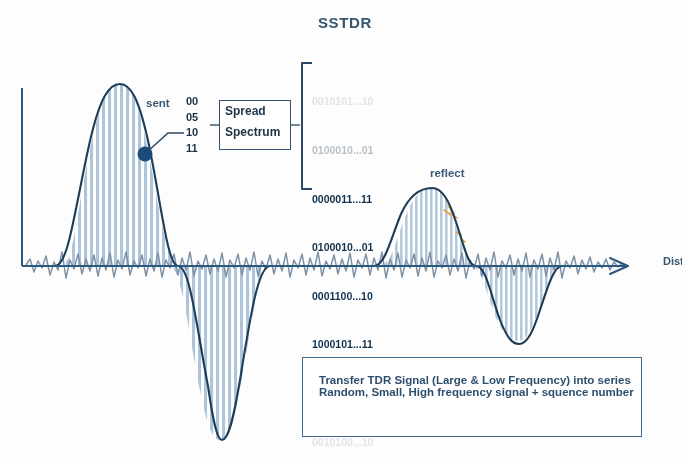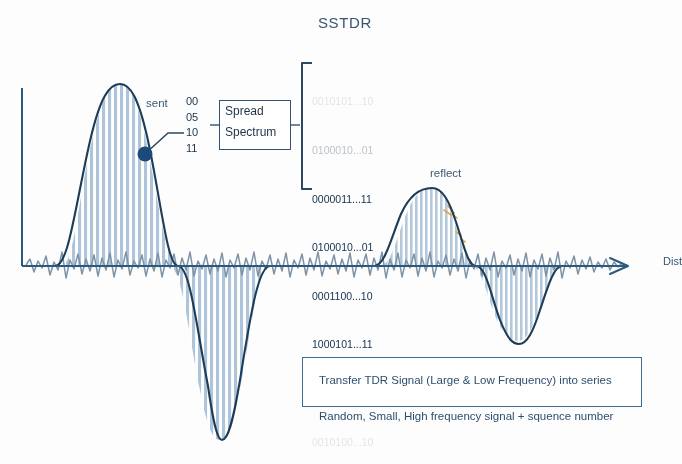--- a/index.html
+++ b/index.html
@@ -7,20 +7,21 @@
     padding: 0;
     background: #ffffff;
   }
   #page {
     position: relative;
     width: 682px;
     height: 464px;
     background: #fdfdfd;
     font-family: "Liberation Sans", sans-serif;
     overflow: hidden;
+    font-weight: bold;
   }
   #scene {
     position: absolute;
     left: 0; top: 0;
     width: 682px;
     height: 464px;
   }
   .lbl {
     position: absolute;
     color: #2e4a63;
@@ -87,34 +88,34 @@
     font-family: "Liberation Sans", sans-serif;
     color: #11314d;
     white-space: pre;
   }
   #matrix .row { display: block; }
   #note-box {
     position: absolute;
     left: 302px;
     top: 357px;
     width: 340px;
-    height: 50px;
+    height: 80px;
     border: 1.3px solid #3f6c95;
     background: #ffffff;
     box-sizing: border-box;
   }
   #note-box .note-line {
     position: absolute;
     left: 16px;
     font-size: 11.5px;
     color: #2d4f6e;
     white-space: nowrap;
   }
   #note-box .note-line.n0 { top: 16px; }
-  #note-box .note-line.n1 { top: 52px; }
+  #note-box .note-line.n1 { top: 28px; }
   #watermark {
     position: absolute;
     left: 478px;
     top: 436px;
     font-size: 15px;
     color: #bcdcb4;
     letter-spacing: 0.2px;
   }
 </style>
 </head>

